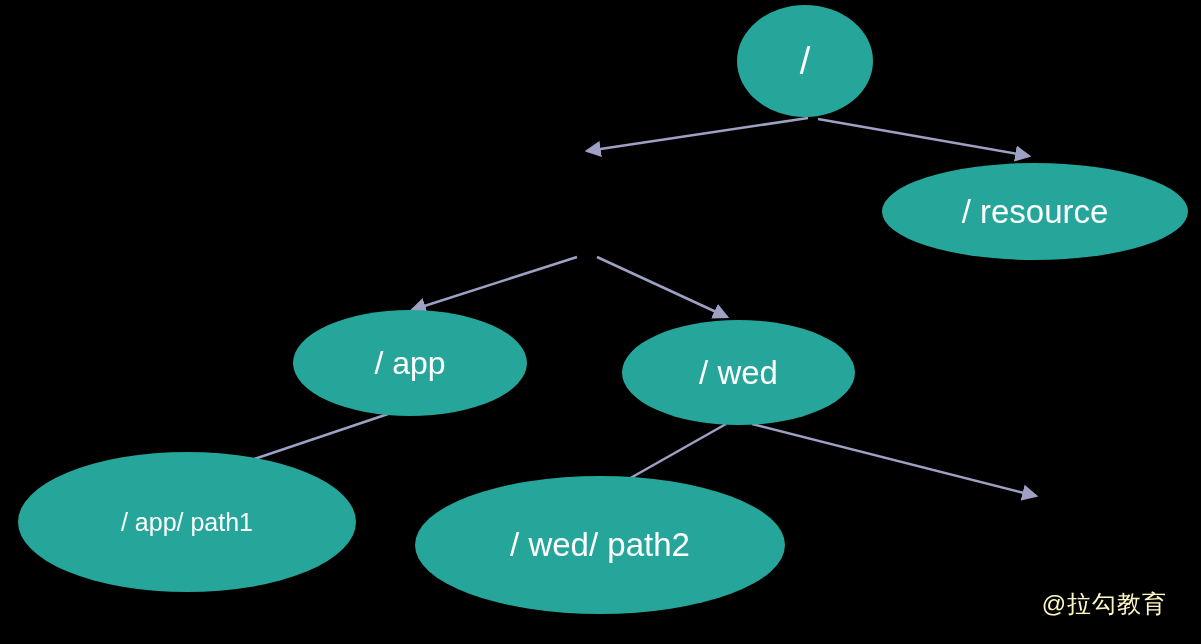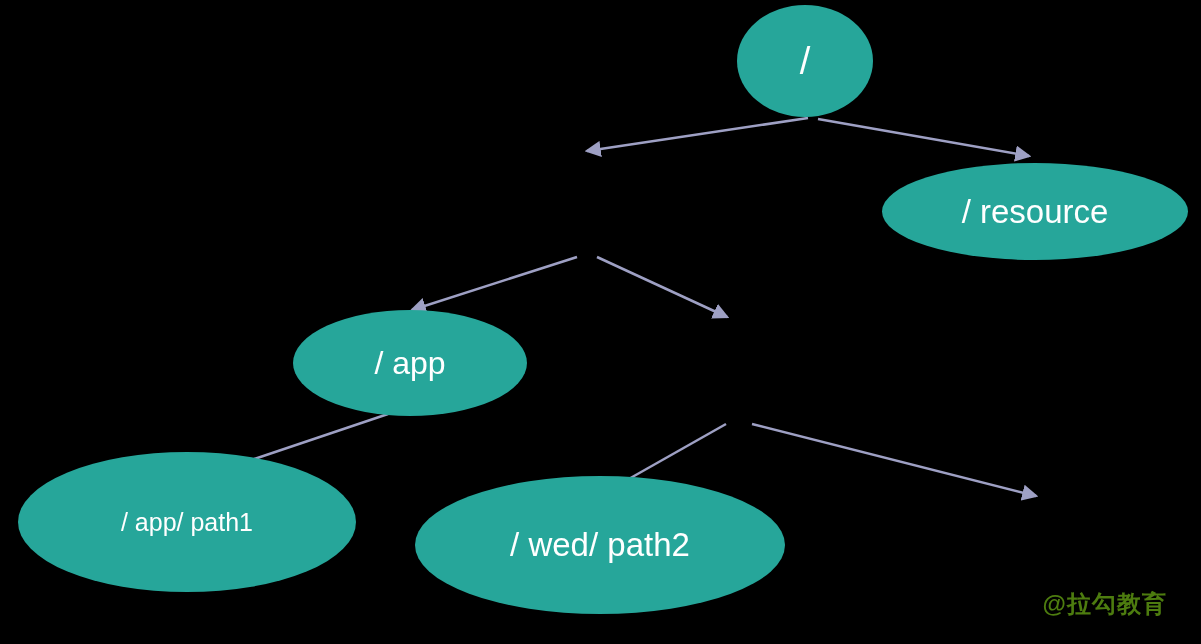--- a/index.html
+++ b/index.html
@@ -41,23 +41,23 @@
   .node-config    { left: 470px; top: 152px; width: 232px; height: 106px; font-size: 33px; }
   .node-resource  { left: 882px; top: 163px; width: 306px; height: 97px;  font-size: 33px; align-items: center; }
   .node-app       { left: 293px; top: 310px; width: 234px; height: 106px; font-size: 32px; }
   .node-wed       { left: 622px; top: 320px; width: 233px; height: 105px; font-size: 33px; }
   .node-app-path1 { left: 18px;  top: 452px; width: 338px; height: 140px; font-size: 25px; }
   .node-wed-path2 { left: 415px; top: 476px; width: 370px; height: 138px; font-size: 33px; align-items: center; }
   .watermark {
     position: absolute;
     right: 34px;
     top: 588px;
-    color: #4d7c0f;
+    color: #fef9c3;
     font-size: 24px;
-    font-weight: bold;
+    font-weight: normal;
     letter-spacing: 1px;
   }
 </style>
 </head>
 <body>
 
 <div class="canvas">
 
   <svg class="edges" viewBox="0 0 1201 644" xmlns="http://www.w3.org/2000/svg">
     <defs>
@@ -82,20 +82,23 @@
 
 
   <div class="node node-resource">
     <span>/ resource</span>
   </div>
 
   <div class="node node-app">
     <span>/ app</span>
   </div>
 
+  <div class="node node-wed">
+    <span>/ wed</span>
+  </div>
 
   <div class="node node-app-path1">
     <span>/ app/ path1</span>
   </div>
 
   <div class="node node-wed-path2">
     <span>/ wed/ path2</span>
   </div>
 
   <div class="watermark">@拉勾教育</div>

